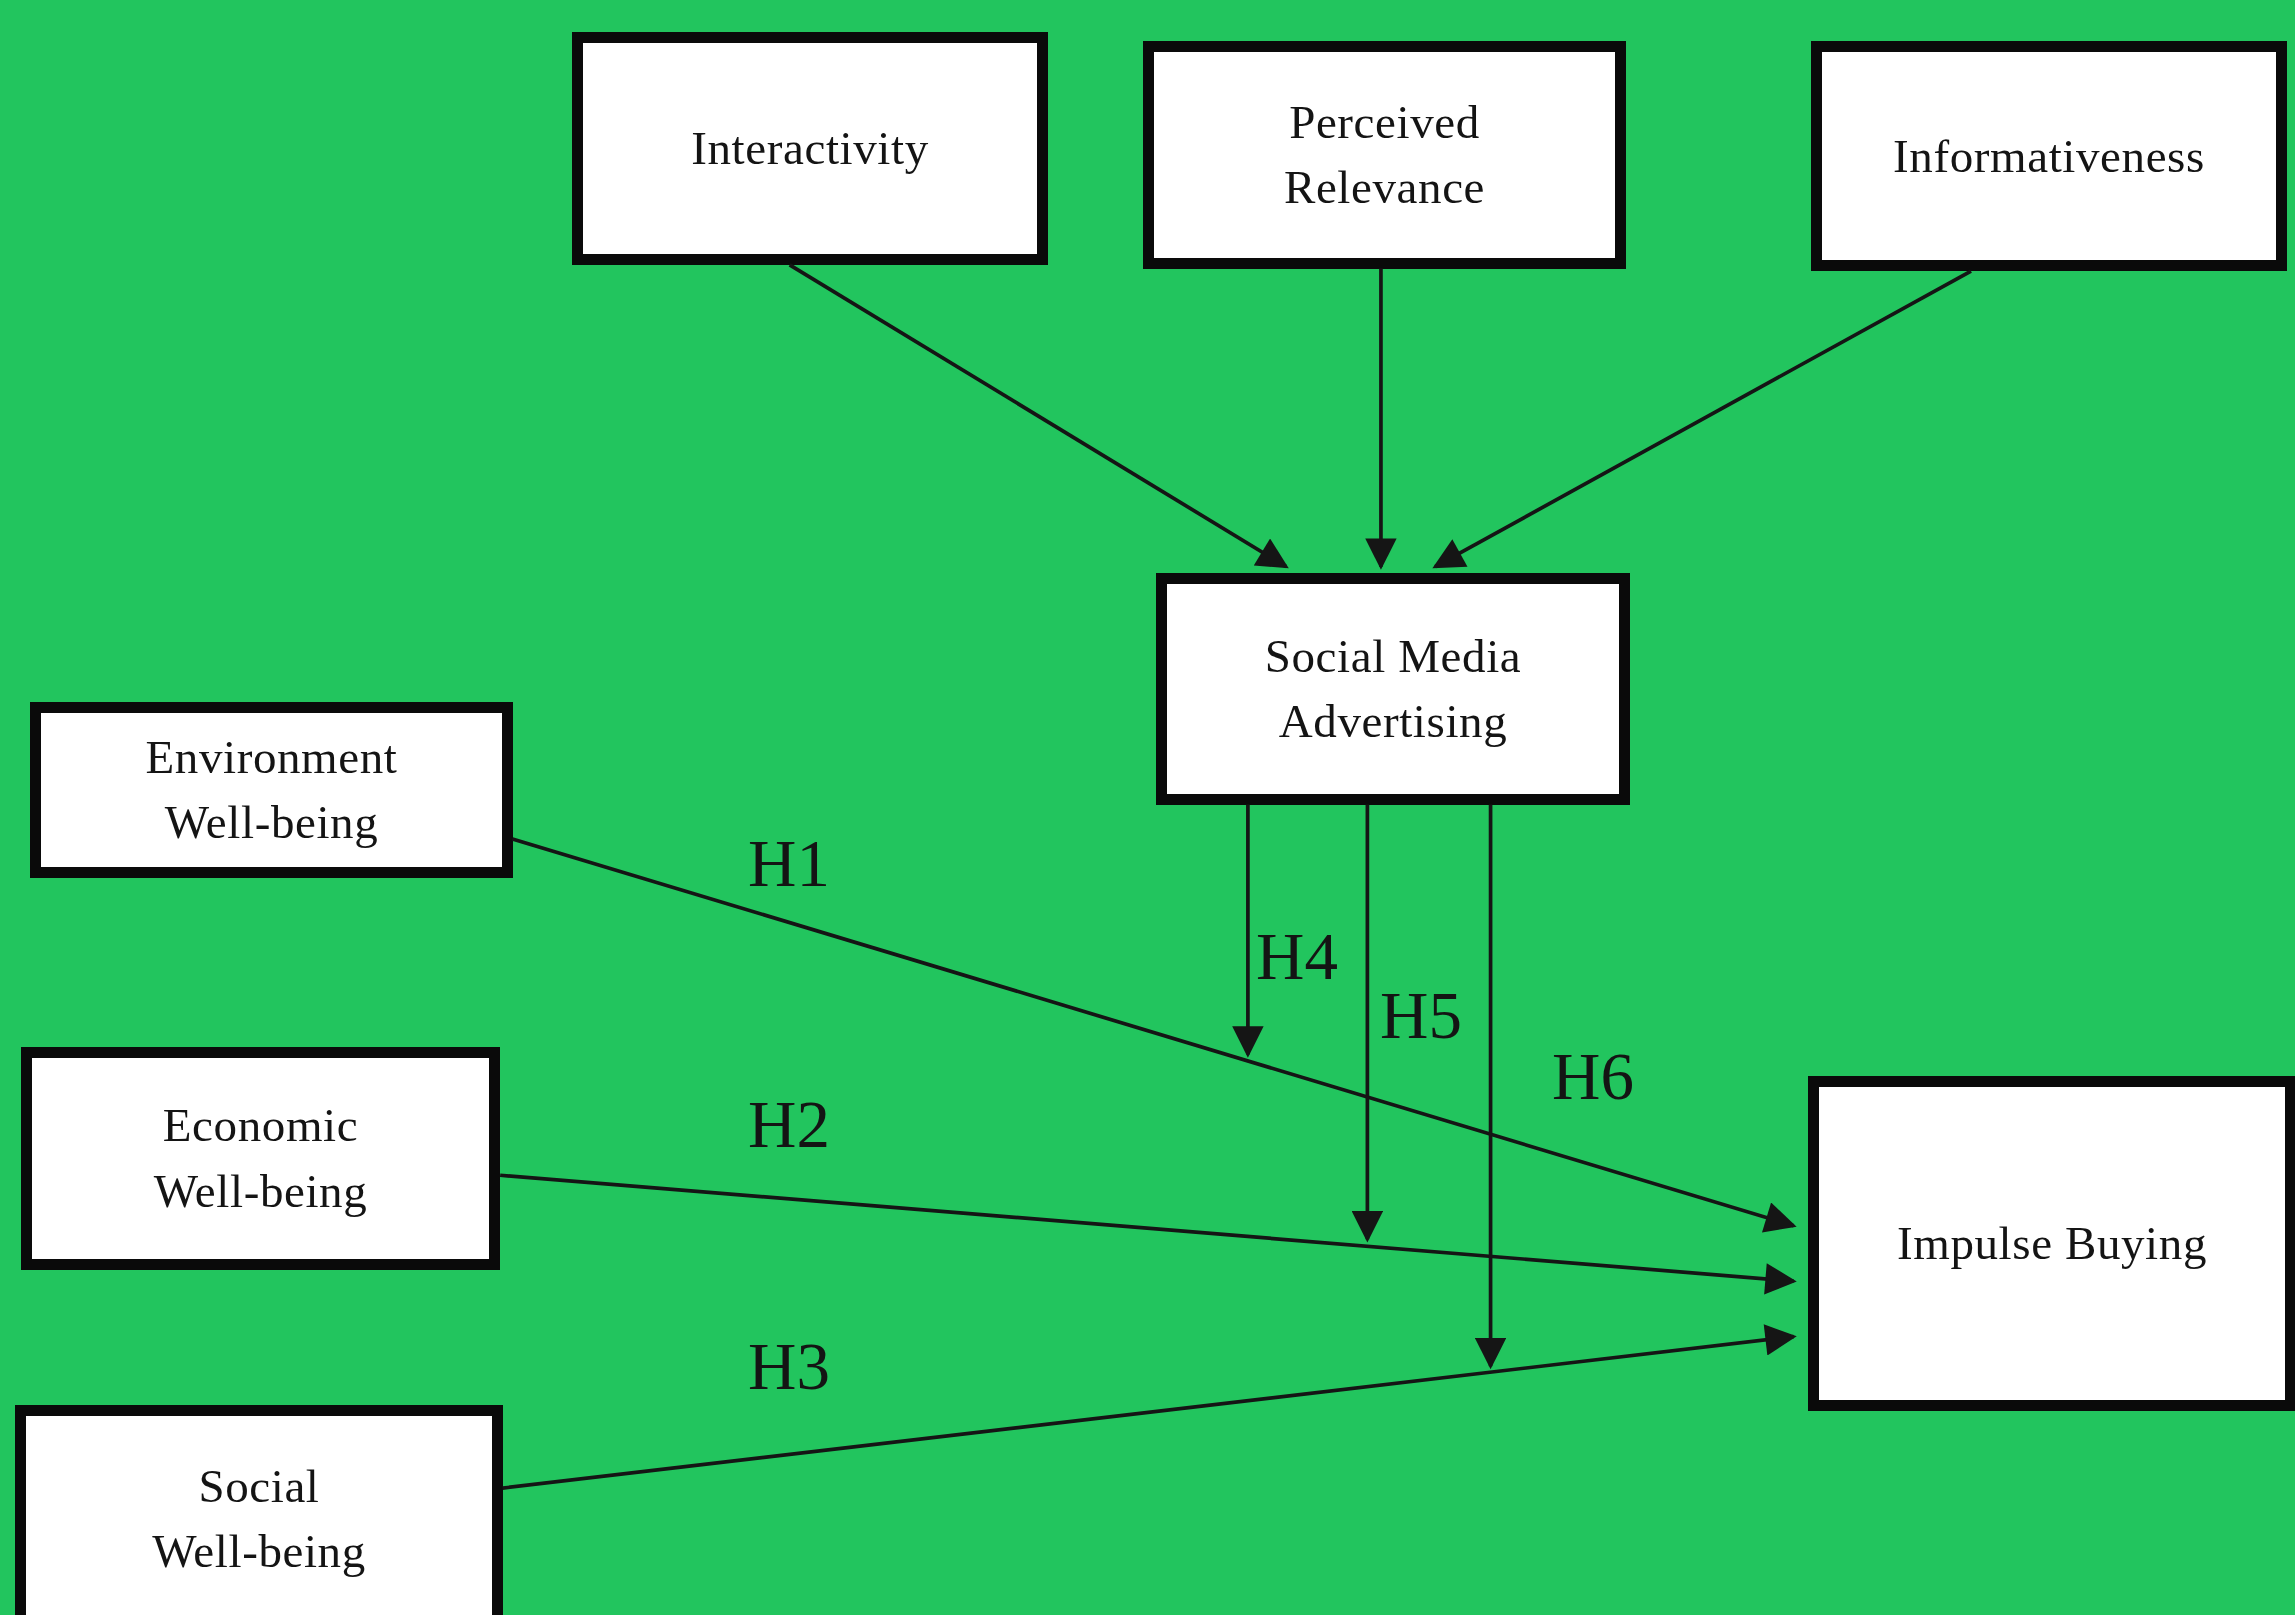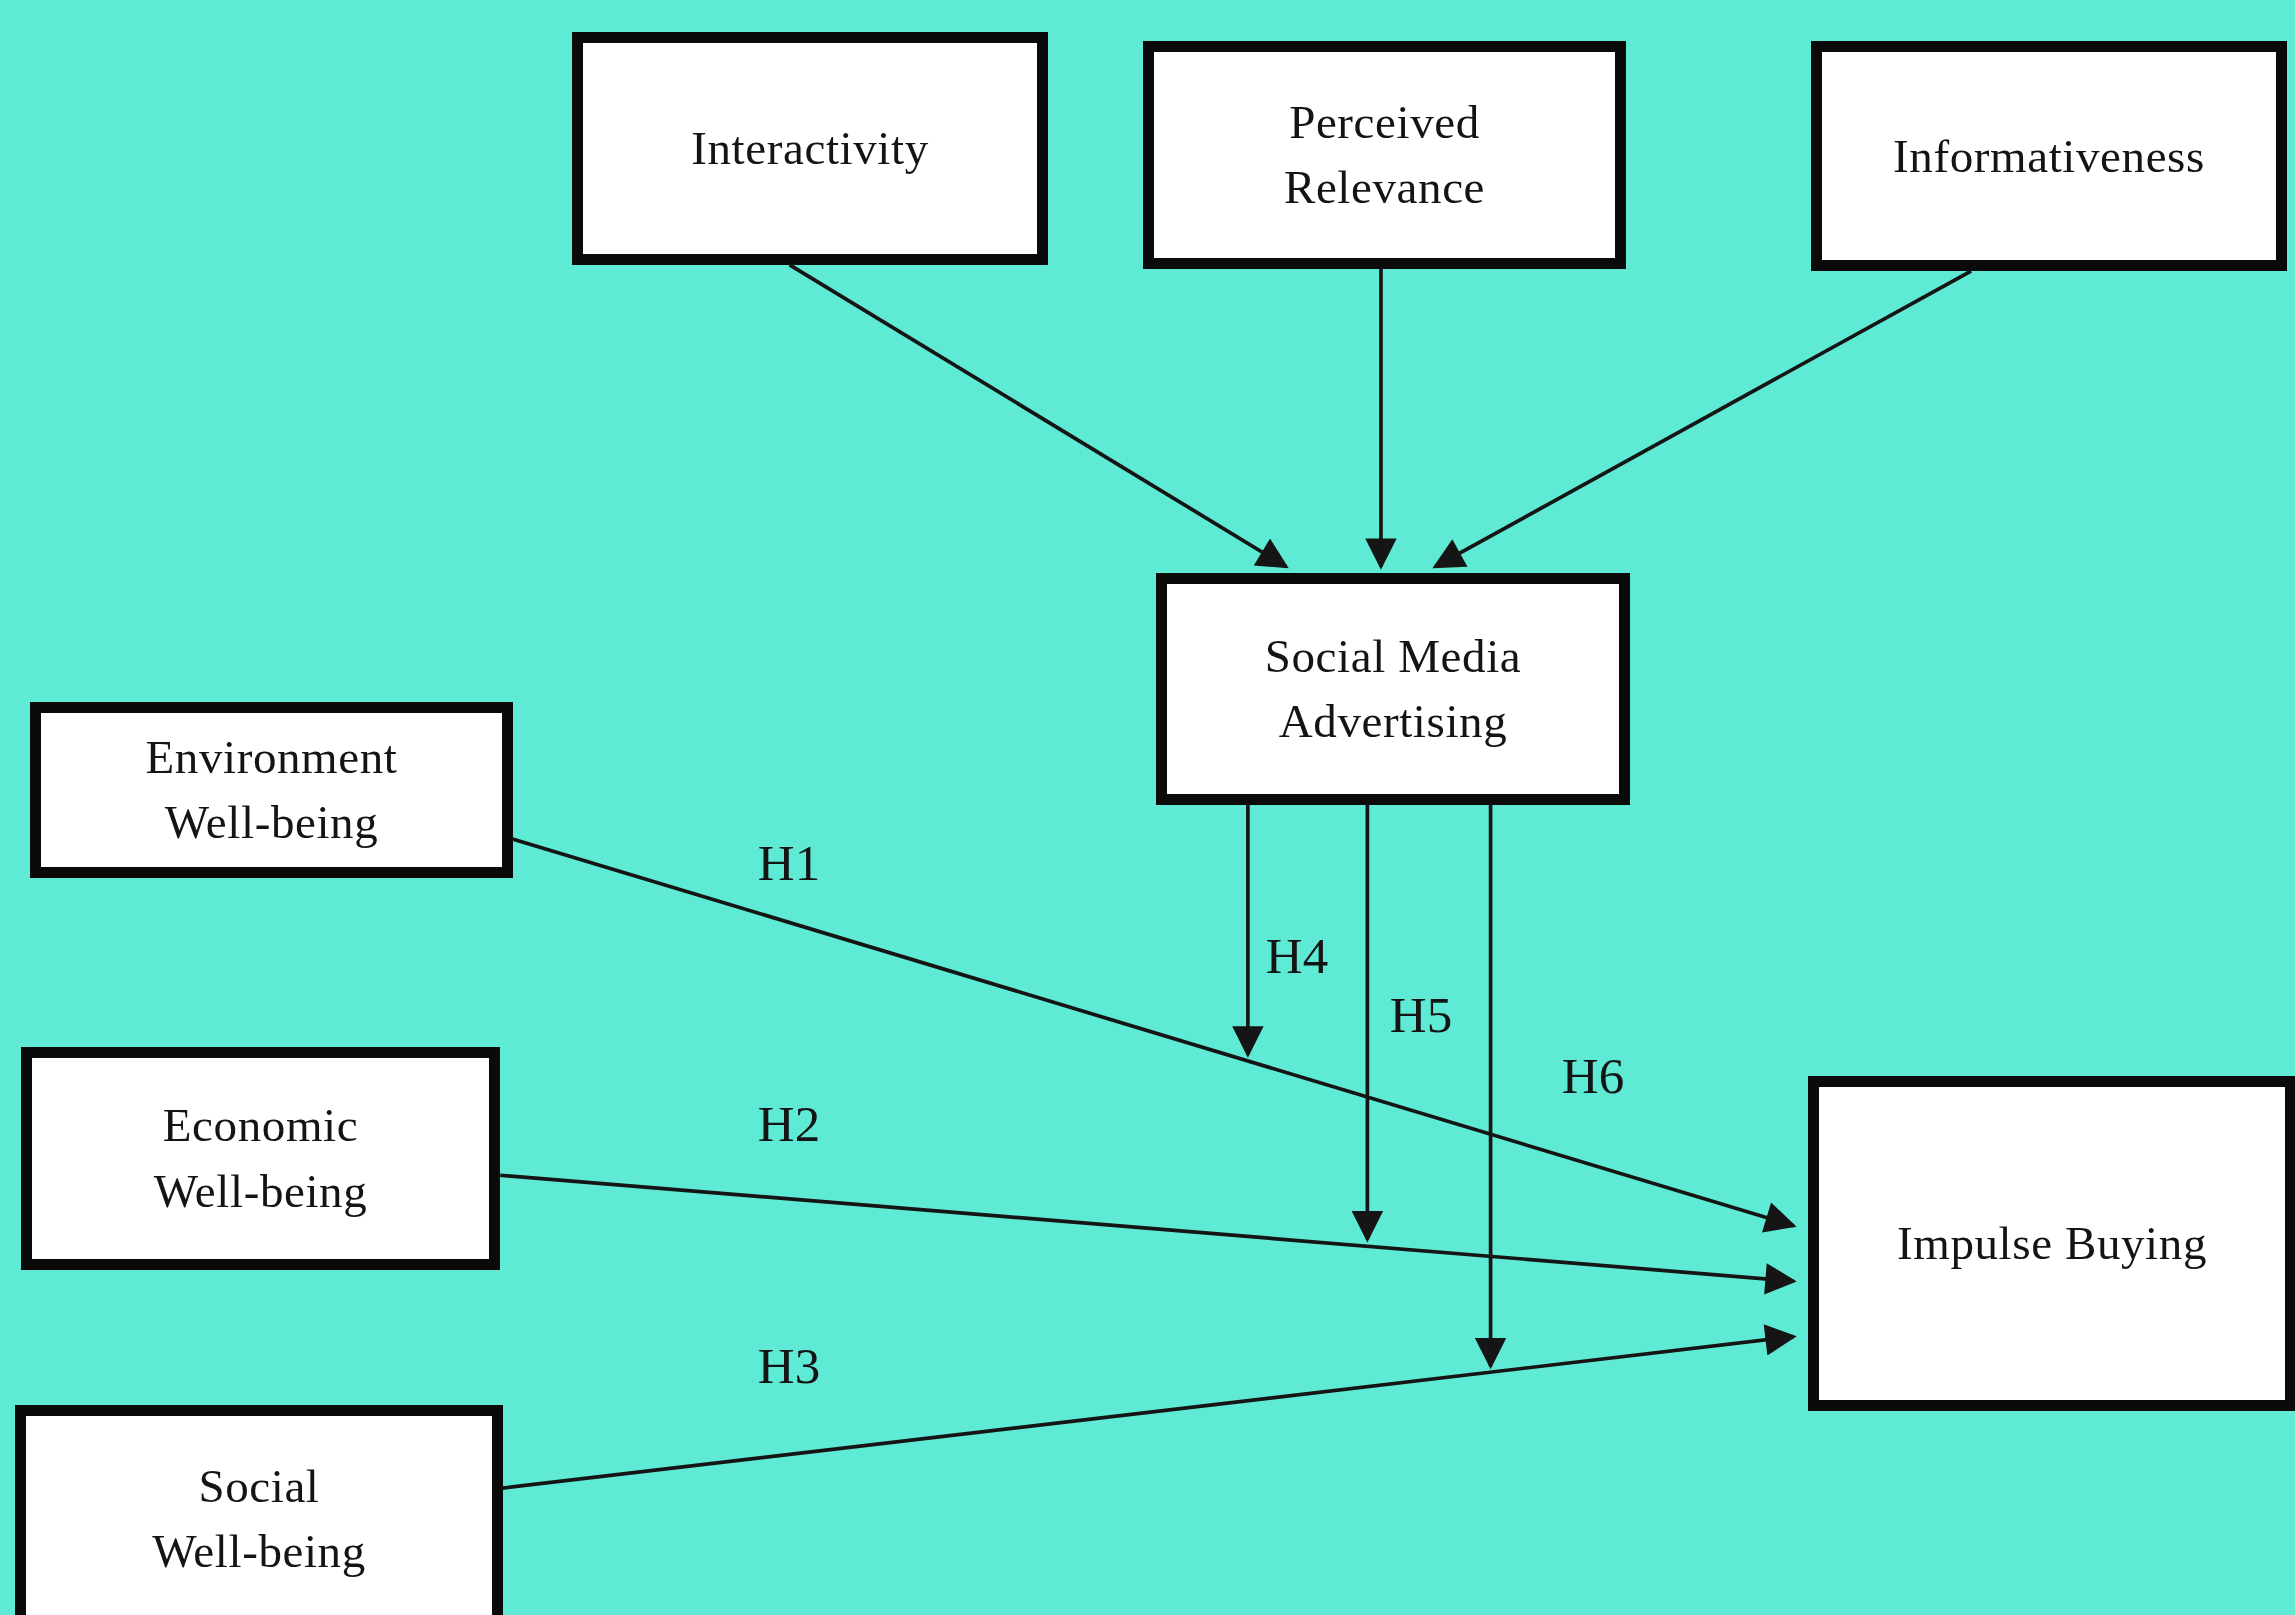--- a/index.html
+++ b/index.html
@@ -5,21 +5,21 @@
   html, body {
     margin: 0; padding: 0;
     width: 2295px; height: 1615px;
     background: #ffffff;
     overflow: hidden;
     font-family: "Liberation Serif", "DejaVu Serif", serif;
   }
   #stage {
     position: relative;
     width: 2295px; height: 1615px;
-    background: #5eead4;
+    background: #22c55e;
   }
   .node {
     position: absolute;
     box-sizing: border-box;
     border: 11px solid #0a0a0a;
     background: #ffffff;
     display: flex;
     flex-direction: column;
     align-items: center;
     justify-content: center;
@@ -27,21 +27,21 @@
     text-align: center;
     color: #141414;
     font-size: 47px;
     line-height: 1;
     letter-spacing: 0.6px;
   }
   .hlabel {
     position: absolute;
     transform: translate(-50%, -50%);
     color: #141414;
-    font-size: 51px;
+    font-size: 67px;
     line-height: 1;
   }
   svg.wires {
     position: absolute;
     left: 0; top: 0;
     pointer-events: none;
   }
   svg.wires line { stroke: #151515; stroke-width: 6; }
 </style>
 </head>

